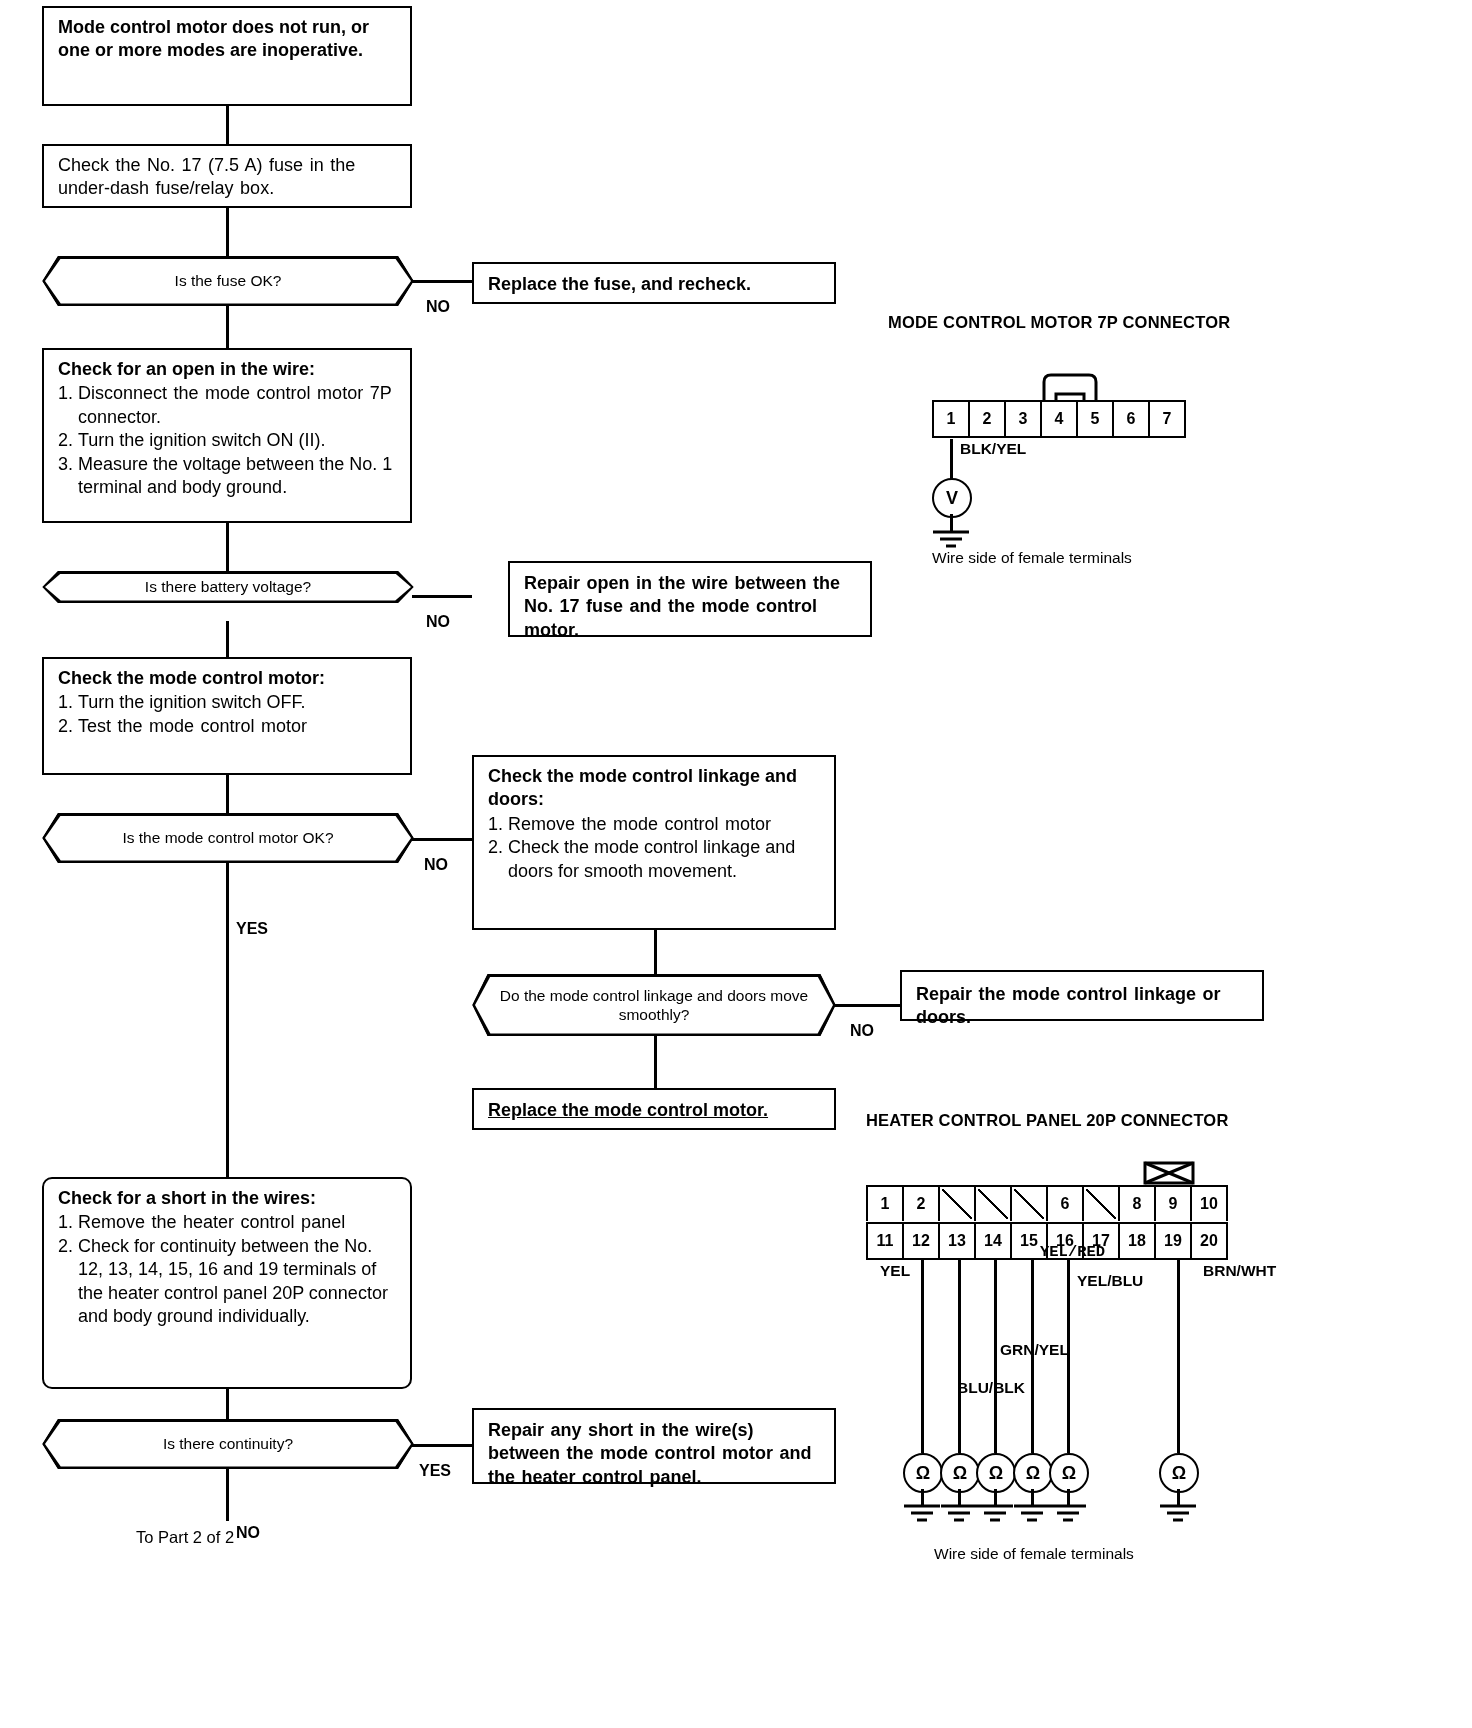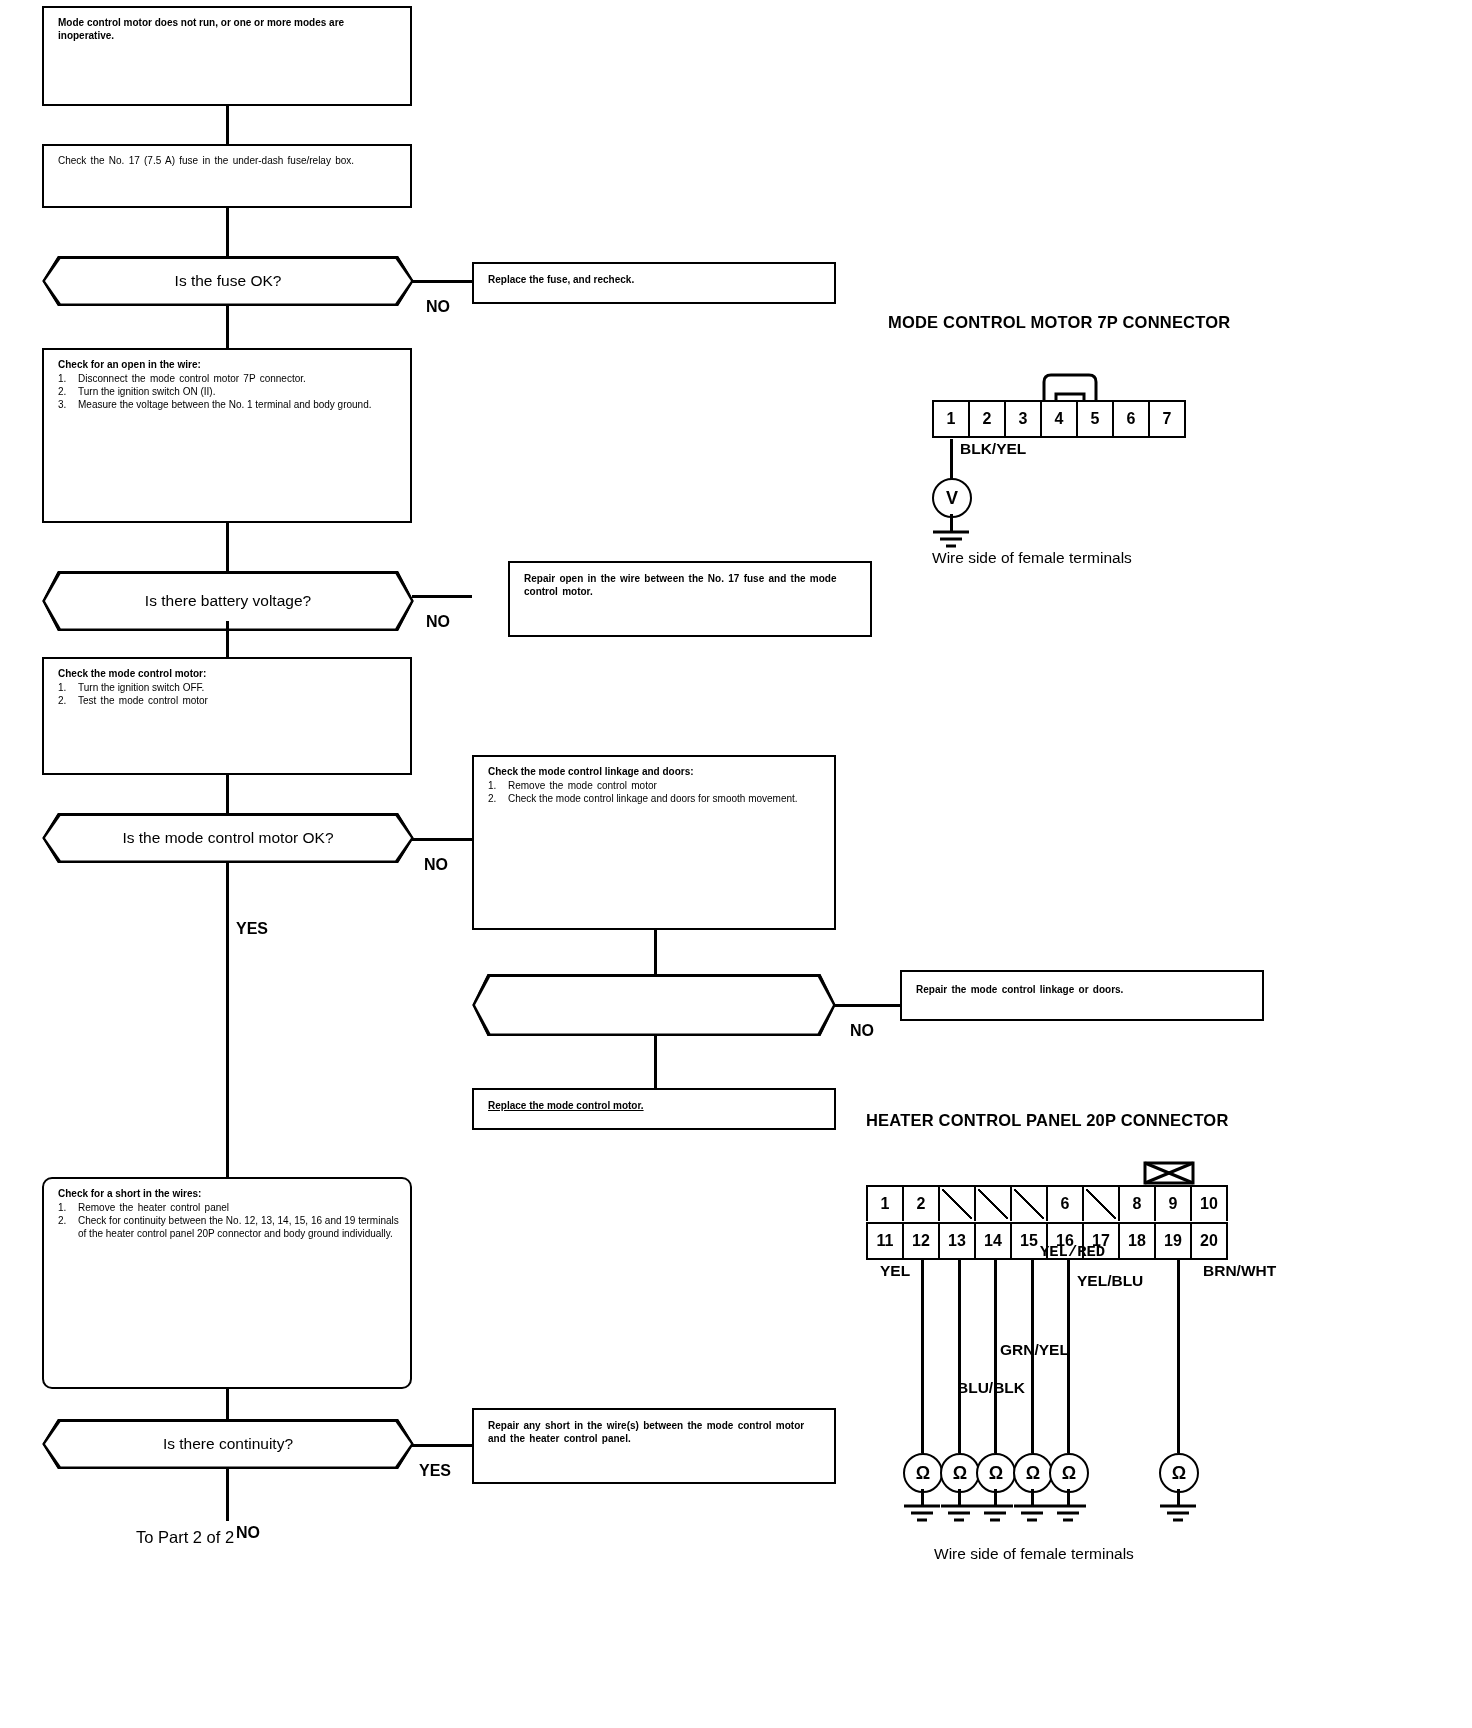--- a/index.html
+++ b/index.html
@@ -8,21 +8,21 @@
     font-family:"Liberation Sans","DejaVu Sans",sans-serif;
     color:#000;
     -webkit-font-smoothing:none;
   }
 
   
   .box{
     position:absolute;box-sizing:border-box;
     border:2.5px solid #000;background:#fff;
     padding:8px 10px 8px 14px;
-    font-size:10px;line-height:1.30;
+    font-size:18px;line-height:1.30;
   }
   .box.bold{font-weight:bold;}
   .box .hdr{font-weight:bold;display:block;margin-bottom:1px;}
   .lst{list-style:none;margin:0;padding:0;}
   .lst li{display:flex;margin:0;padding:0;}
   .lst li .num{width:20px;flex:0 0 20px;}
   .lst li .txt{flex:1 1 auto;}
   .spread{word-spacing:1.5px;}
 
   
@@ -123,21 +123,21 @@
       </li>
     <li>
         <span class="num">3.</span>
         <span class="txt">Measure the voltage between the No. 1 terminal and body ground.</span>
       </li>
   </ul>
 </div>
 
 <div class="vline" style="left:226px;top:523px;height:48px;"></div>
 
-<div class="hex" style="left:42px;top:571px;width:372px;height:60px;">
+<div class="hex" style="left:42px;top:571px;width:372px;height:32px;">
   <div class="inner"></div>
   <div class="inner2"></div>
   <span class="lbl">Is there battery voltage?</span>
 </div>
 <div class="hline" style="left:412px;top:595px;width:60px;"></div>
 <div class="edgelbl" style="left:426px;top:565px;">NO</div>
 
 <div class="box bold" style="left:472px;top:561px;width:364px;height:76px;padding-top:9px;margin-left:36px;">
   <span class="spread">Repair open in the wire between the No. 17 fuse and the mode control motor.</span>
 </div>
@@ -184,20 +184,21 @@
         <span class="txt">Check the mode control linkage and doors for smooth movement.</span>
       </li>
   </ul>
 </div>
 
 <div class="vline" style="left:654px;top:930px;height:44px;"></div>
 
 <div class="hex" style="left:472px;top:974px;width:364px;height:62px;">
   <div class="inner"></div>
   <div class="inner2"></div>
+  <span class="lbl">Do the mode control linkage and doors move smoothly?</span>
 </div>
 <div class="hline" style="left:834px;top:1004px;width:66px;"></div>
 <div class="edgelbl" style="left:850px;top:974px;">NO</div>
 
 <div class="box bold" style="left:900px;top:970px;width:364px;height:51px;padding-top:11px;">
   <span class="spread">Repair the mode control linkage or doors.</span>
 </div>
 
 <div class="vline" style="left:654px;top:1036px;height:52px;"></div>
 <div class="edgelbl" style="left:664px;top:1046px;">YES</div>

